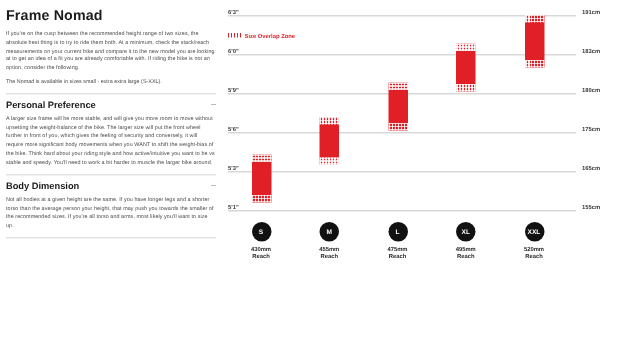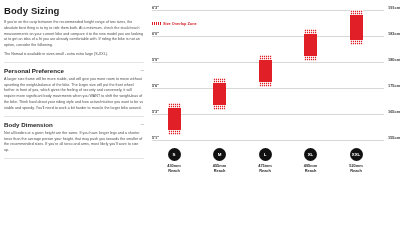--- a/index.html
+++ b/index.html
@@ -112,21 +112,21 @@
   .size-reach {
     font-size: 3.9px; font-weight: bold; color: #2b2b2b; line-height: 1.35;
   }
 </style>
 </head>
 <body>
 
 <div class="page">
 
   <div class="left">
-    <div class="page-title">Body Sizing</div>
+    <div class="page-title">Frame Nomad</div>
     <div class="para">If you're on the cusp between the recommended height range of two sizes, the absolute best thing is to try to ride them both. At a minimum, check the stack/reach measurements on your current bike and compare it to the new model you are looking at to get an idea of a fit you are already comfortable with. If riding the bike is not an option, consider the following.</div>
     <div class="note">The Nomad is available in sizes small - extra extra large (S-XXL).</div>
 
     <div class="divider"></div>
 
     <div class="sec-head">
       <span class="sec-title">Personal Preference</span>
       <span class="sec-toggle">–</span>
     </div>
     <div class="para">A larger size frame will be more stable, and will give you more room to move without upsetting the weight-balance of the bike. The larger size will put the front wheel further in front of you, which gives the feeling of security and conversely, it will require more significant body movements when you WANT to shift the weight-bias of the bike. Think hard about your riding style and how active/intuitive you want to be vs stable and speedy. You'll need to work a bit harder to muscle the larger bike around.</div>

